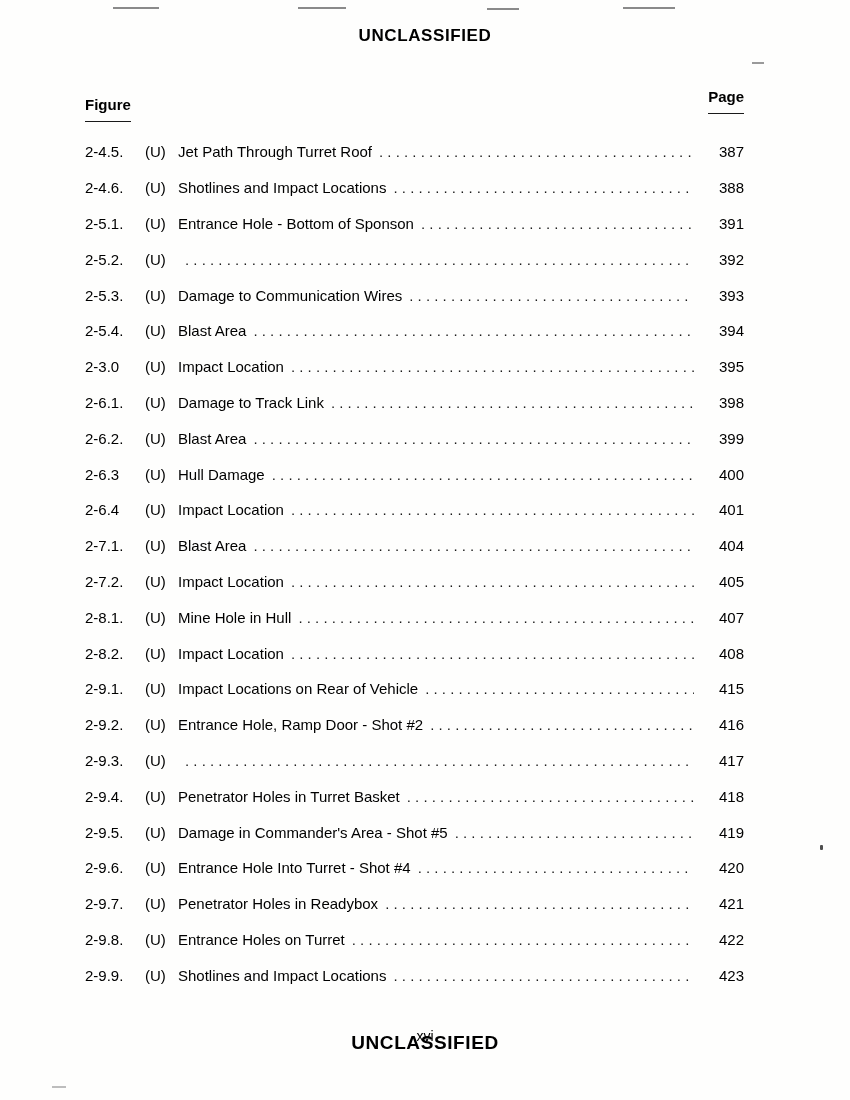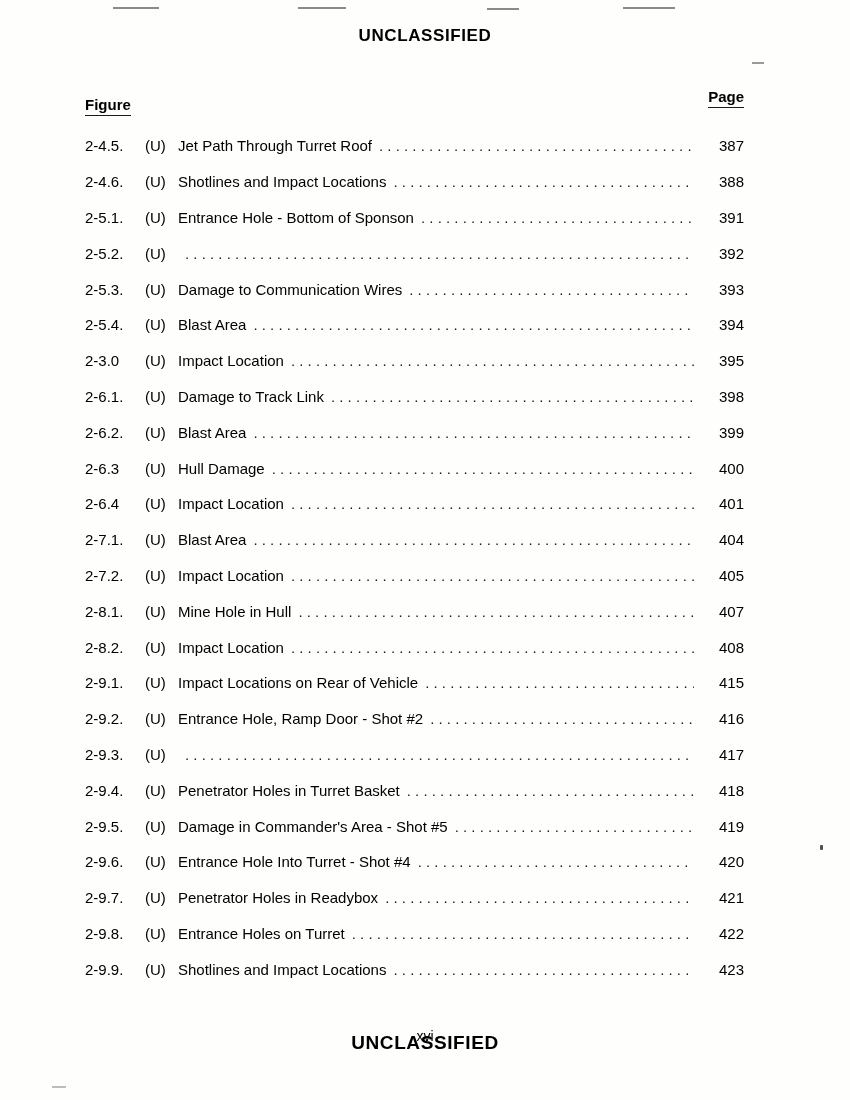--- a/index.html
+++ b/index.html
@@ -27,21 +27,21 @@
   .cols-header {
     display: flex;
     justify-content: space-between;
     align-items: flex-end;
     margin-top: 50px;
     font-size: 15px;
     font-weight: bold;
   }
   .col-h {
     border-bottom: 1.6px solid #1a1a1a;
-    padding-bottom: 2px;
+    padding-bottom: 8px;
   }
   .page-col-h { position: relative; top: -8px; }
   .toc { margin-top: 12px; }
   .row {
     display: flex;
     align-items: center;
     height: 35.8px;
     font-size: 15px;
     white-space: nowrap;
   }

